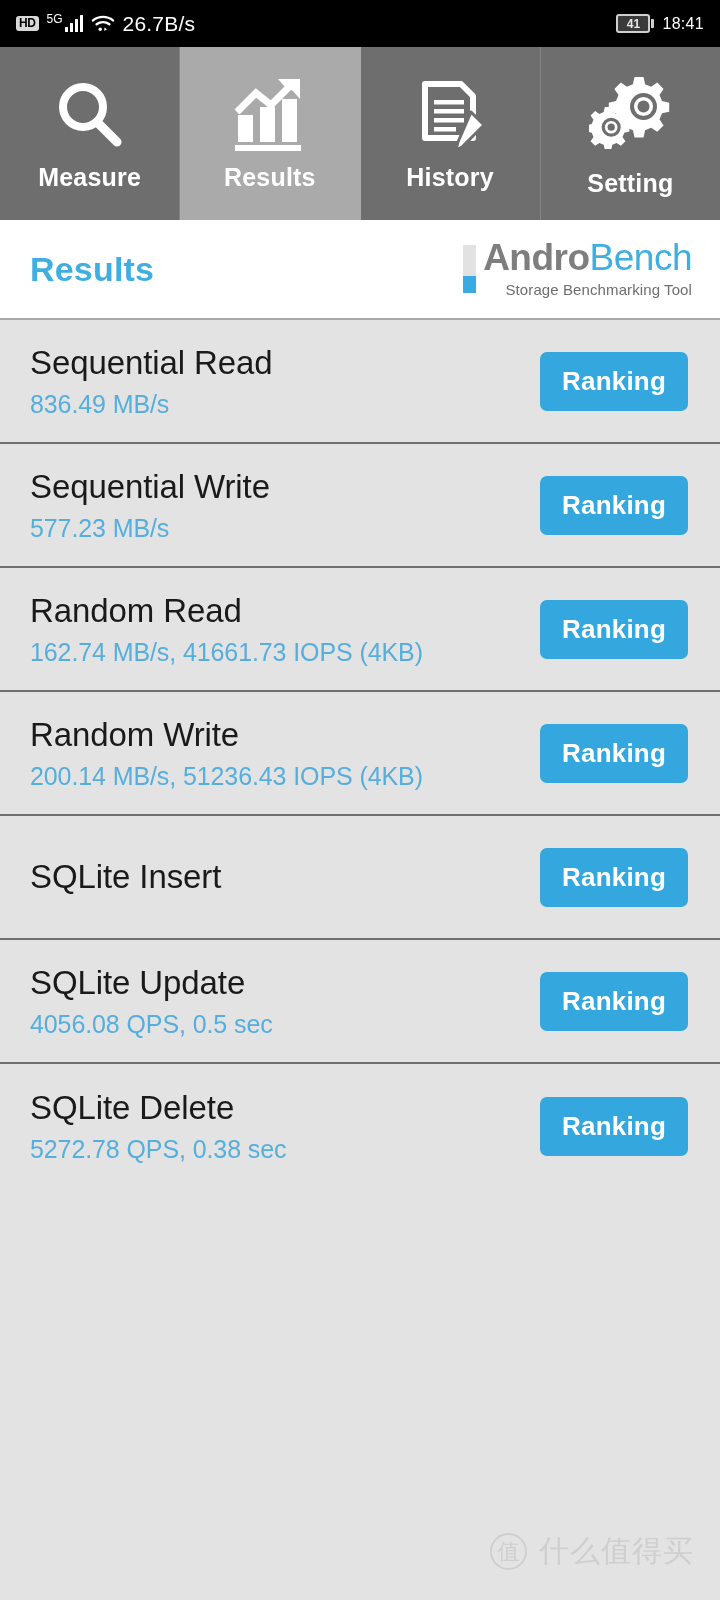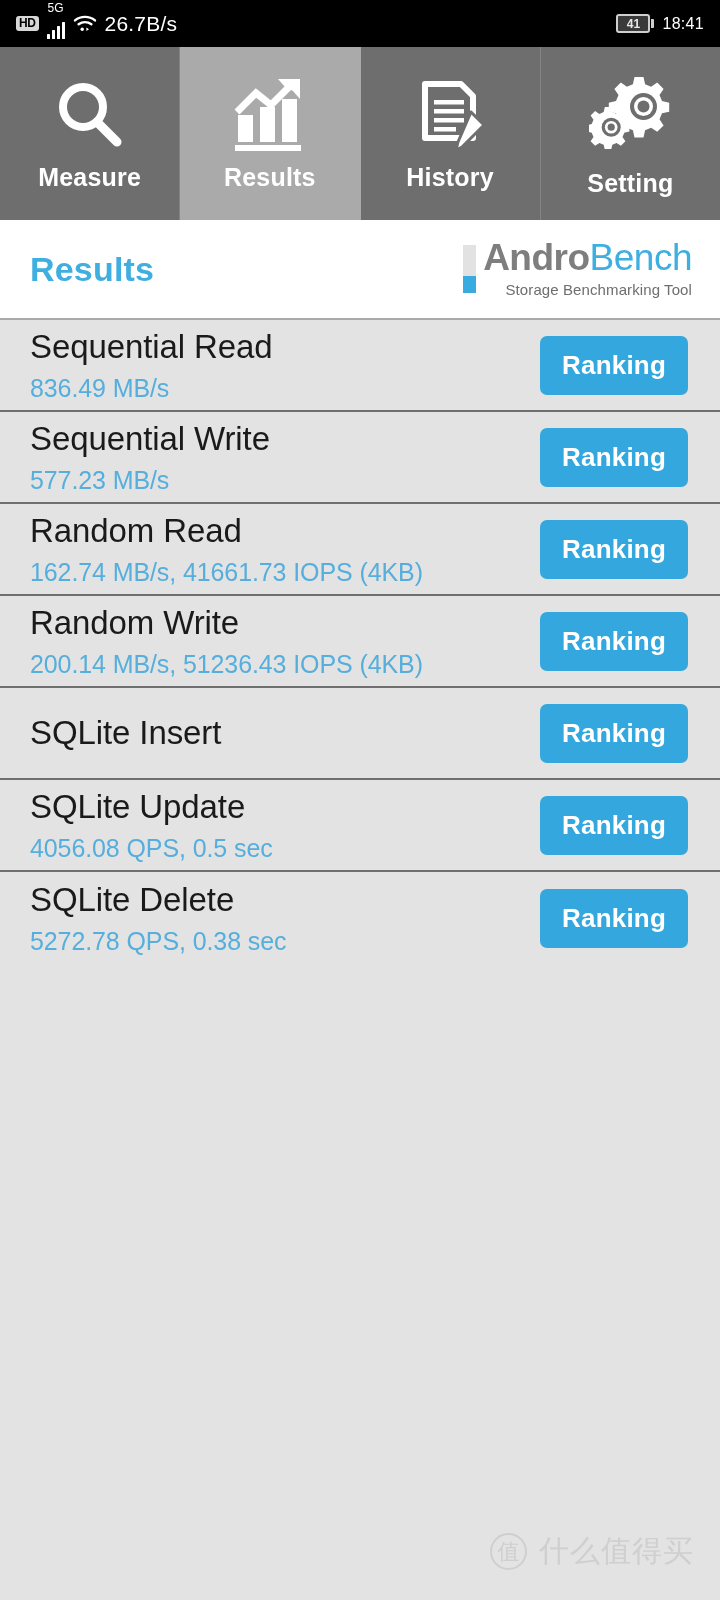--- a/index.html
+++ b/index.html
@@ -16,21 +16,21 @@
     height:47px; background:#000; color:#fff;
     display:flex; align-items:center; justify-content:space-between;
     padding:0 16px;
   }
   .sb-left, .sb-right { display:flex; align-items:center; gap:8px; }
   .hd-badge {
     background:#d8d8d8; color:#000; font-size:12px; font-weight:bold;
     border-radius:3px; padding:1px 3px; line-height:1.05;
     letter-spacing:-0.4px;
   }
-  .net-group { display:flex; align-items:flex-end; gap:1px;flex-direction:column; }
+  .net-group { display:flex; align-items:flex-end; gap:1px; }
   .net-label { font-size:12px; line-height:1; position:relative; top:-7px; margin-right:1px;}
   .bars { display:flex; align-items:flex-end; gap:2px; height:17px; }
   .bars i { width:3px; background:#fff; display:block; border-radius:0.5px;}
   .bars i:nth-child(1){height:5px;}
   .bars i:nth-child(2){height:9px;}
   .bars i:nth-child(3){height:13px;}
   .bars i:nth-child(4){height:17px;}
   .wifi { width:24px; height:18px; position:relative; }
   .speed { font-size:21px; letter-spacing:0.2px; }
   .battery {
@@ -71,21 +71,21 @@
   .logo-bar .bot { background:#39ABE0; height:17px; }
   .logo-text { display:flex; flex-direction:column; }
   .logo-main { font-size:37px; line-height:0.98; letter-spacing:-0.5px;}
   .logo-main .andro { color:#7E7E7E; font-weight:bold; }
   .logo-main .bench { color:#3FAEE0; font-weight:400; }
   .logo-sub { font-size:15px; color:#6E6E6E; text-align:right; margin-top:4px; letter-spacing:0.1px;}
 
   
   .list { background:#E3E3E3; }
   .row {
-    height:92px; display:flex; align-items:center; justify-content:space-between;
+    height:124px; display:flex; align-items:center; justify-content:space-between;
     padding:0 32px 0 30px;
     border-bottom:2px solid #6F6F6F;
   }
   .row-texts { display:flex; flex-direction:column; gap:8px; }
   .row-title { font-size:33px; color:#1a1a1a; font-weight:400; letter-spacing:-0.1px;}
   .row-value { font-size:25px; color:#55AEDC; letter-spacing:-0.1px;}
   .ranking-btn {
     background:#34A8DE; color:#fff; font-size:26px; font-weight:bold;
     border-radius:7px; padding:14px 22px; border:none;
     letter-spacing:0.2px;

